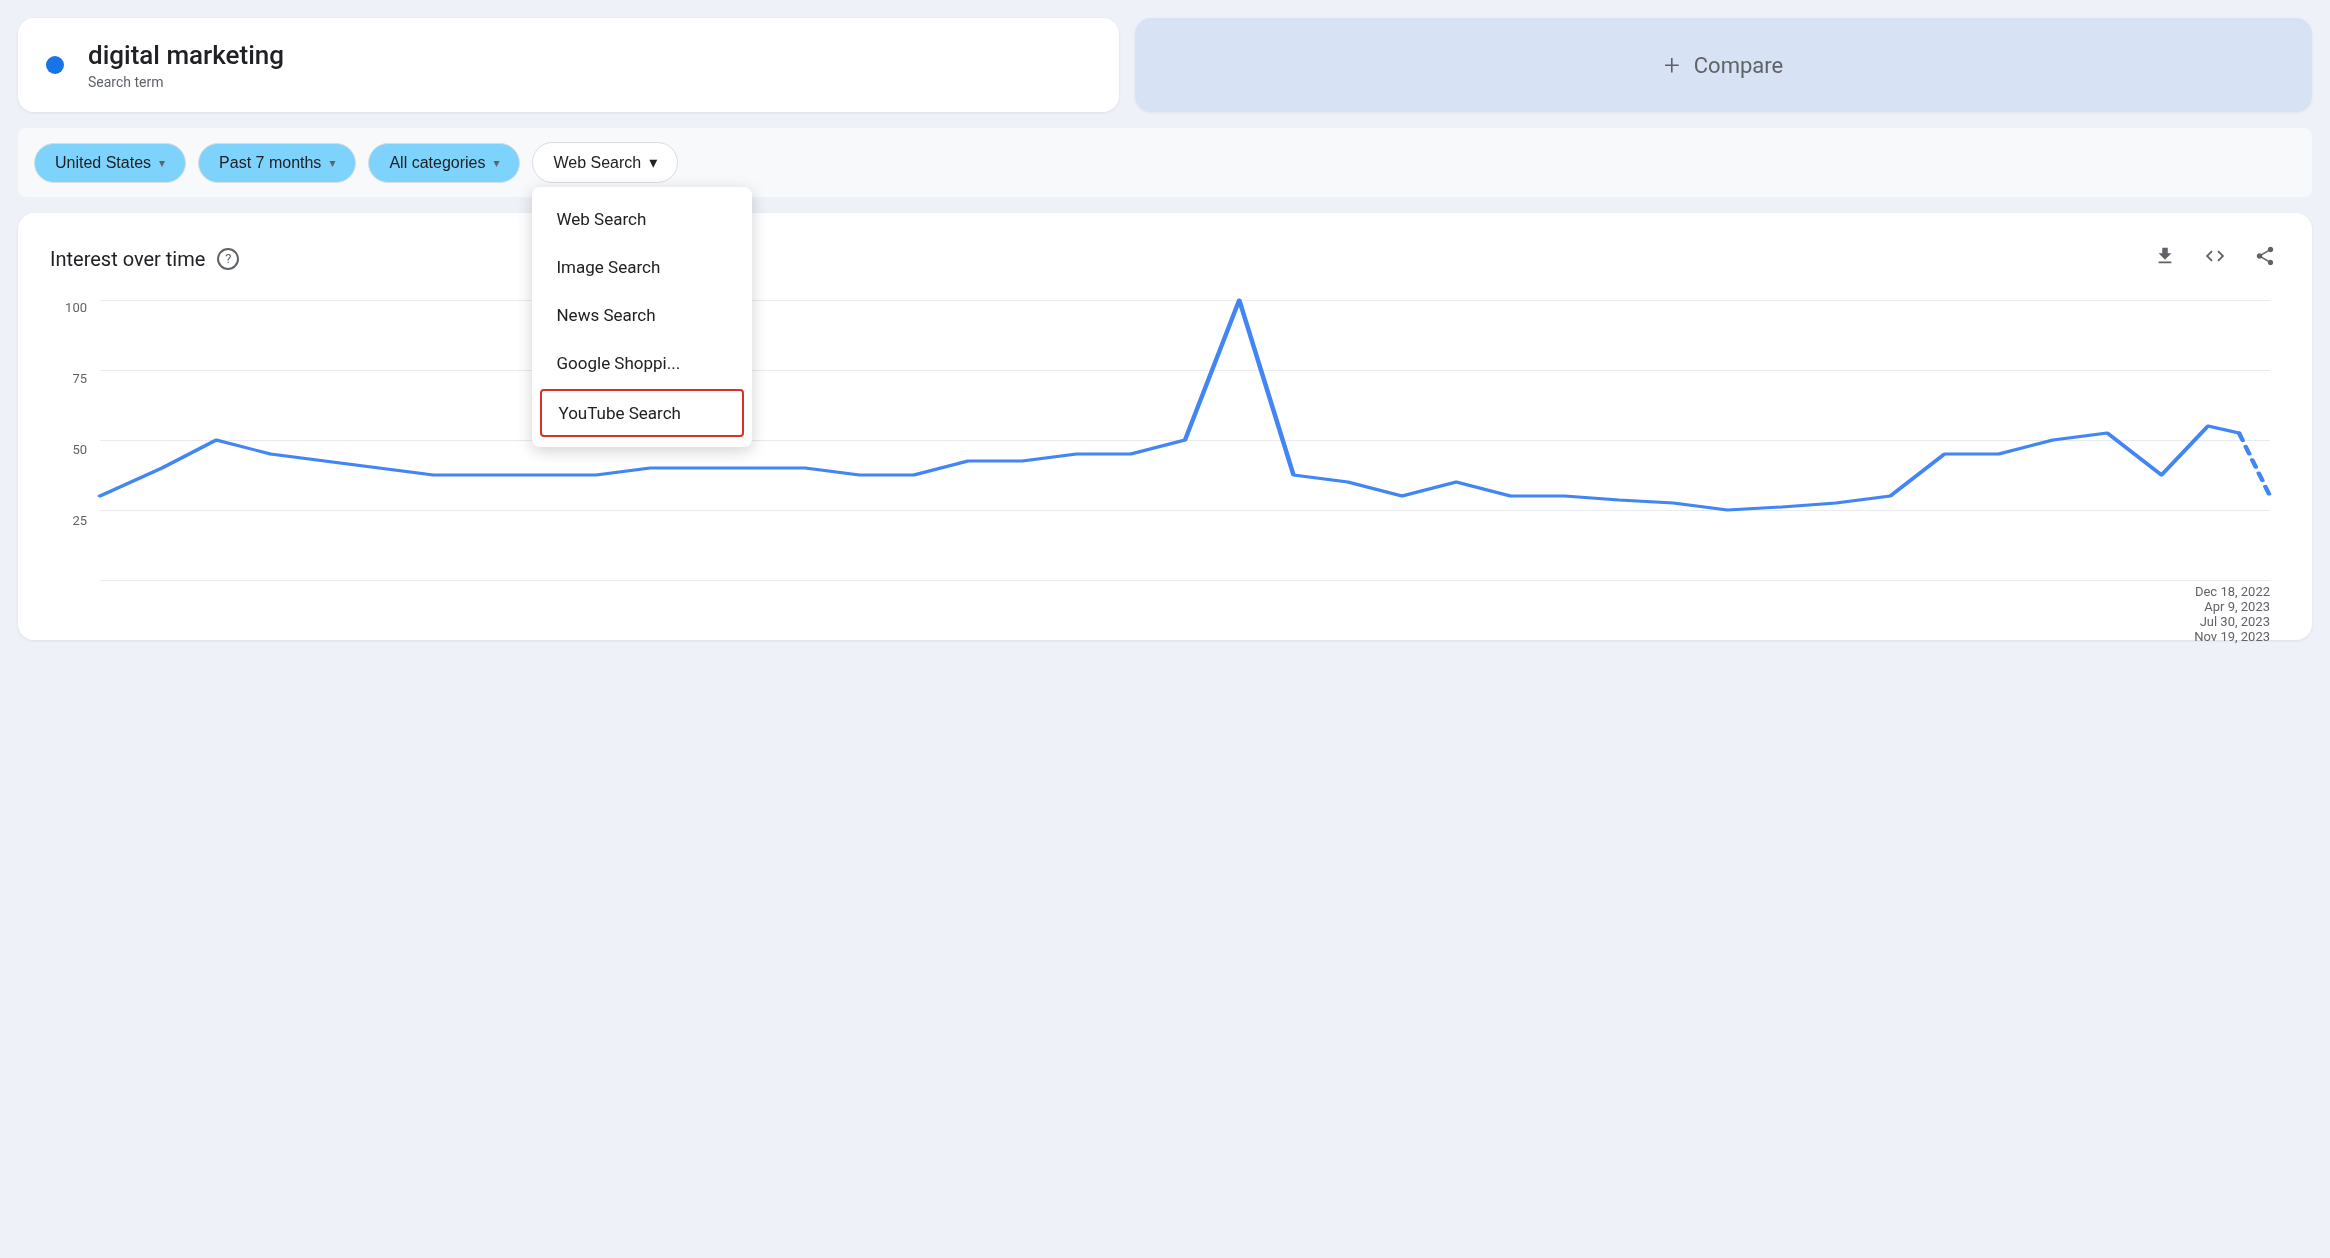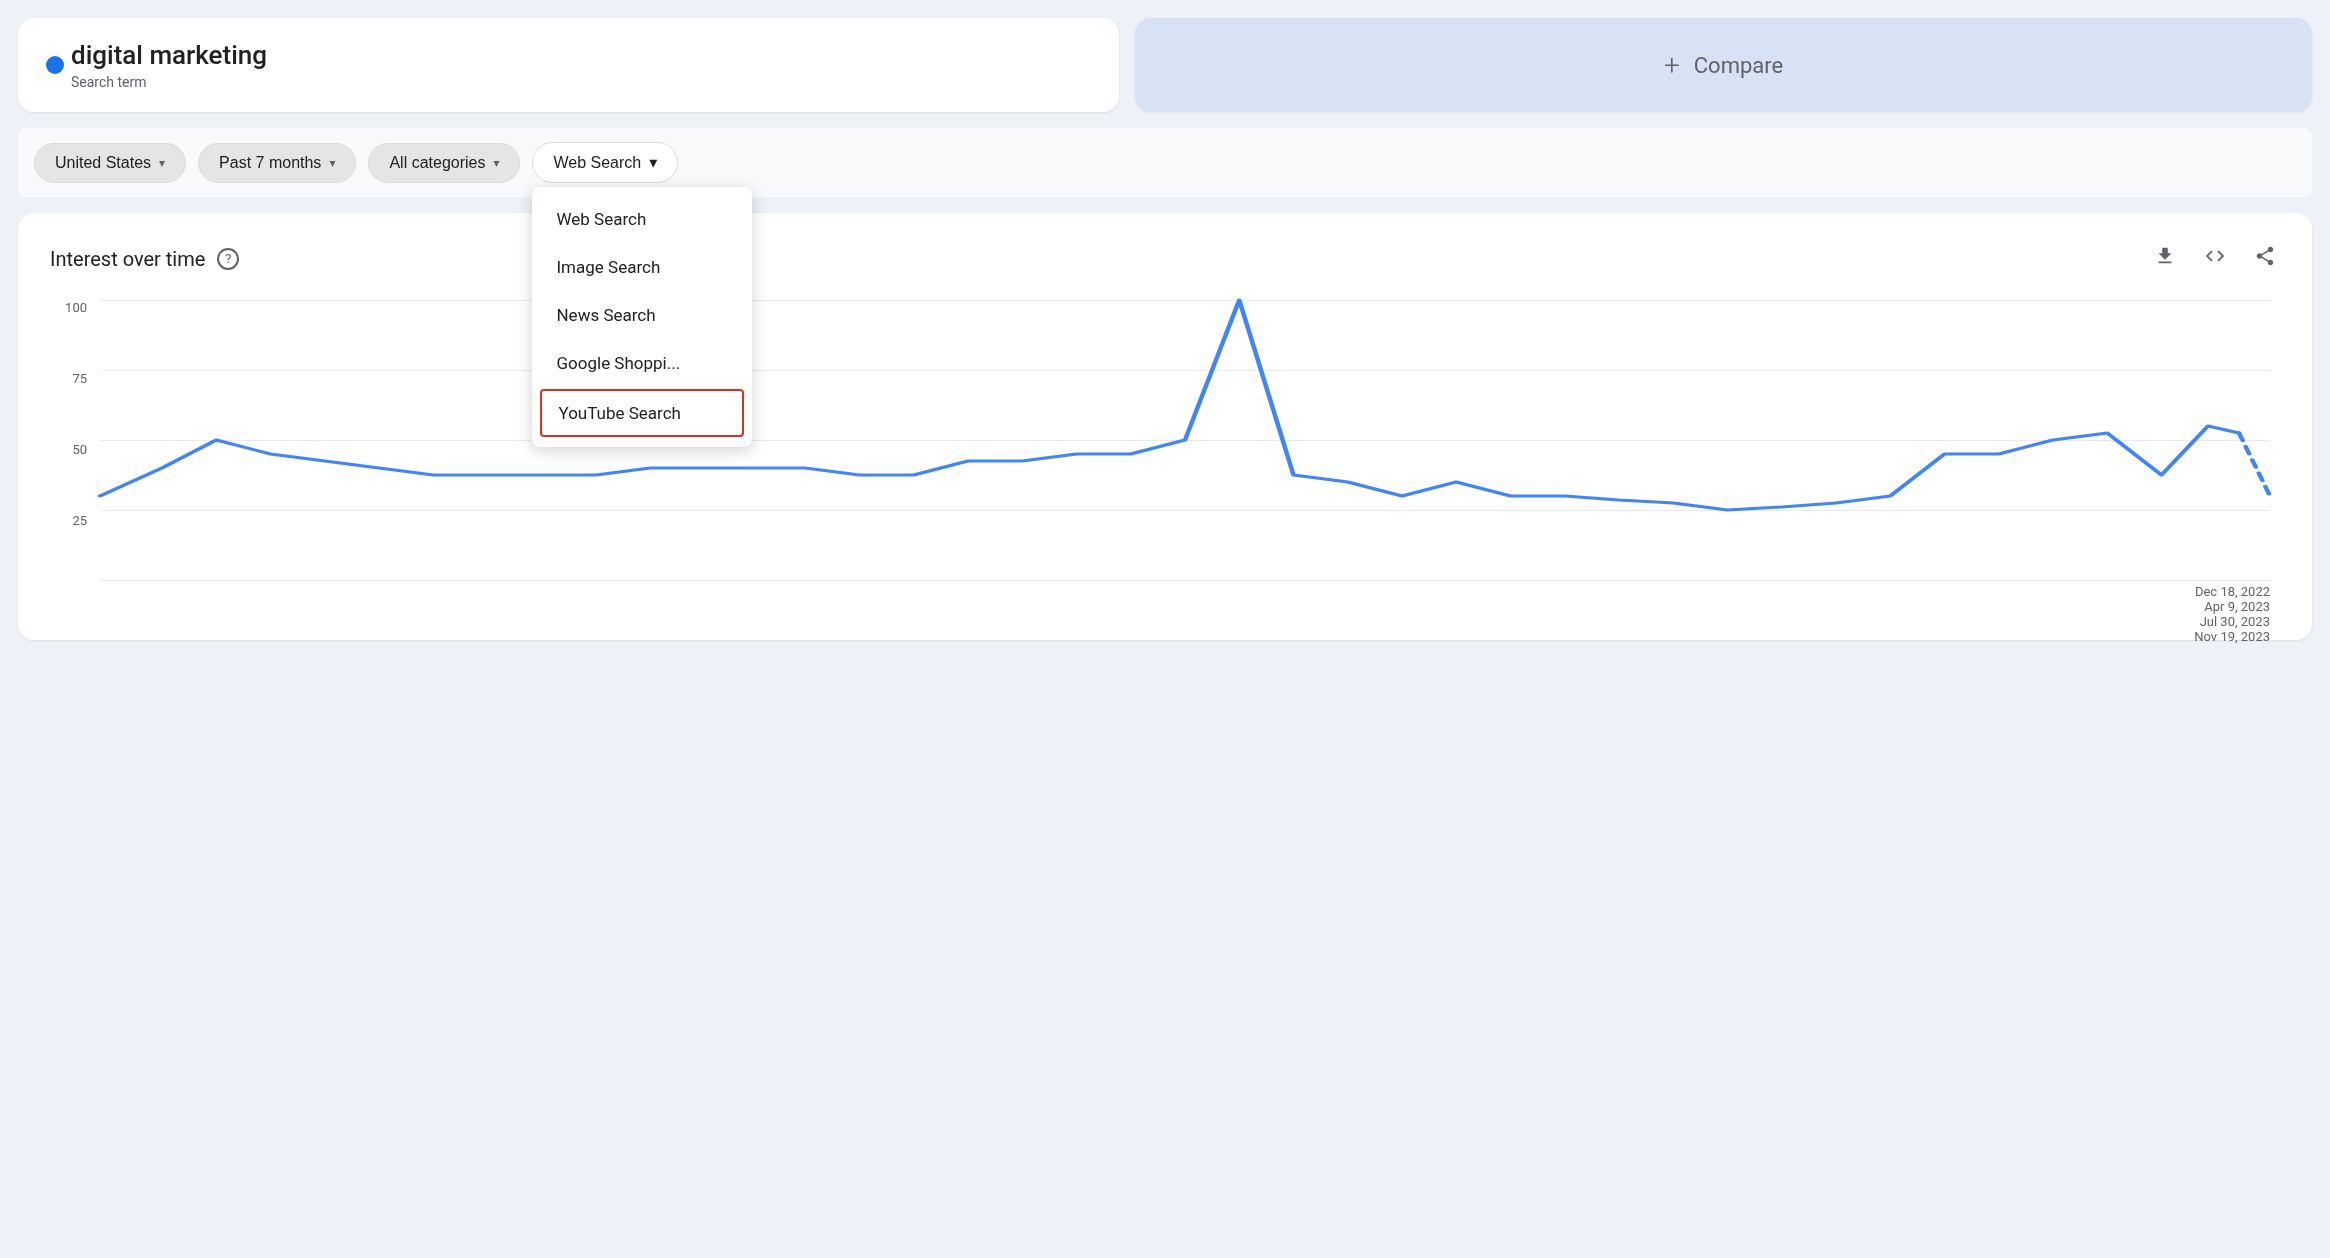--- a/index.html
+++ b/index.html
@@ -16,21 +16,21 @@
       margin-bottom: 16px;
     }
 
     .search-card {
       background: #fff;
       border-radius: 16px;
       padding: 22px 28px;
       flex: 0 0 48%;
       display: flex;
       align-items: center;
-      gap: 7px;
+      gap: 24px;
       box-shadow: 0 1px 3px rgba(0,0,0,0.08);
     }
 
     .blue-dot {
       width: 18px;
       height: 18px;
       border-radius: 50%;
       background: #1a73e8;
       flex-shrink: 0;
     }
@@ -76,21 +76,21 @@
       display: flex;
       gap: 12px;
       margin-bottom: 16px;
       align-items: center;
       background: #f8f9fa;
       border-radius: 8px;
       padding: 14px 16px;
     }
 
     .filter-btn {
-      background: #e5e5e5;
+      background: #7dd3fc;
       border: 1px solid #dadce0;
       border-radius: 24px;
       padding: 10px 20px;
       font-size: 16px;
       color: #202124;
       cursor: pointer;
       display: flex;
       align-items: center;
       gap: 8px;
       white-space: nowrap;

